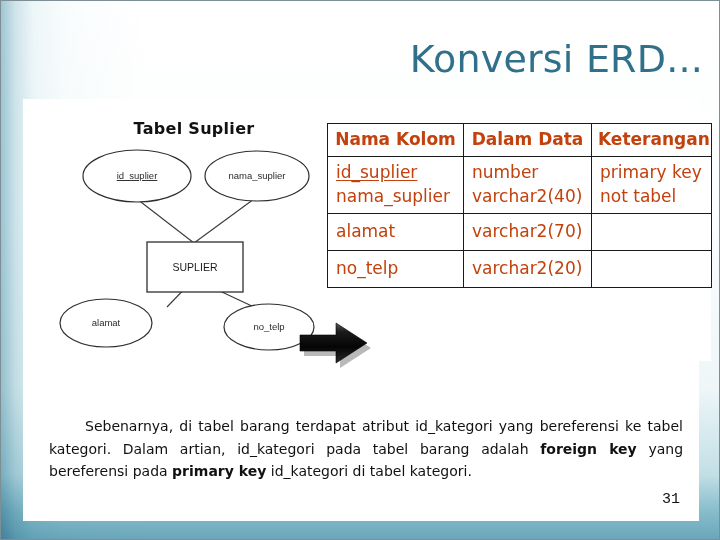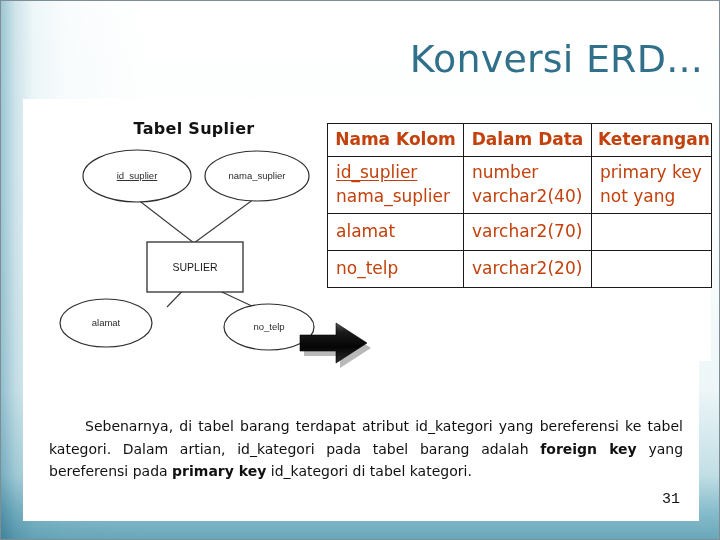--- a/index.html
+++ b/index.html
@@ -292,21 +292,21 @@
           </td>
           <td>
             <span class="cell-stack">
               <span>number</span>
               <span>varchar2(40)</span>
             </span>
           </td>
           <td>
             <span class="cell-stack">
               <span>primary key</span>
-              <span>not yang</span>
+              <span>not tabel</span>
             </span>
           </td>
         </tr>
         <tr>
           <td>alamat</td>
           <td>varchar2(70)</td>
           <td></td>
         </tr>
         <tr>
           <td>no_telp</td>

